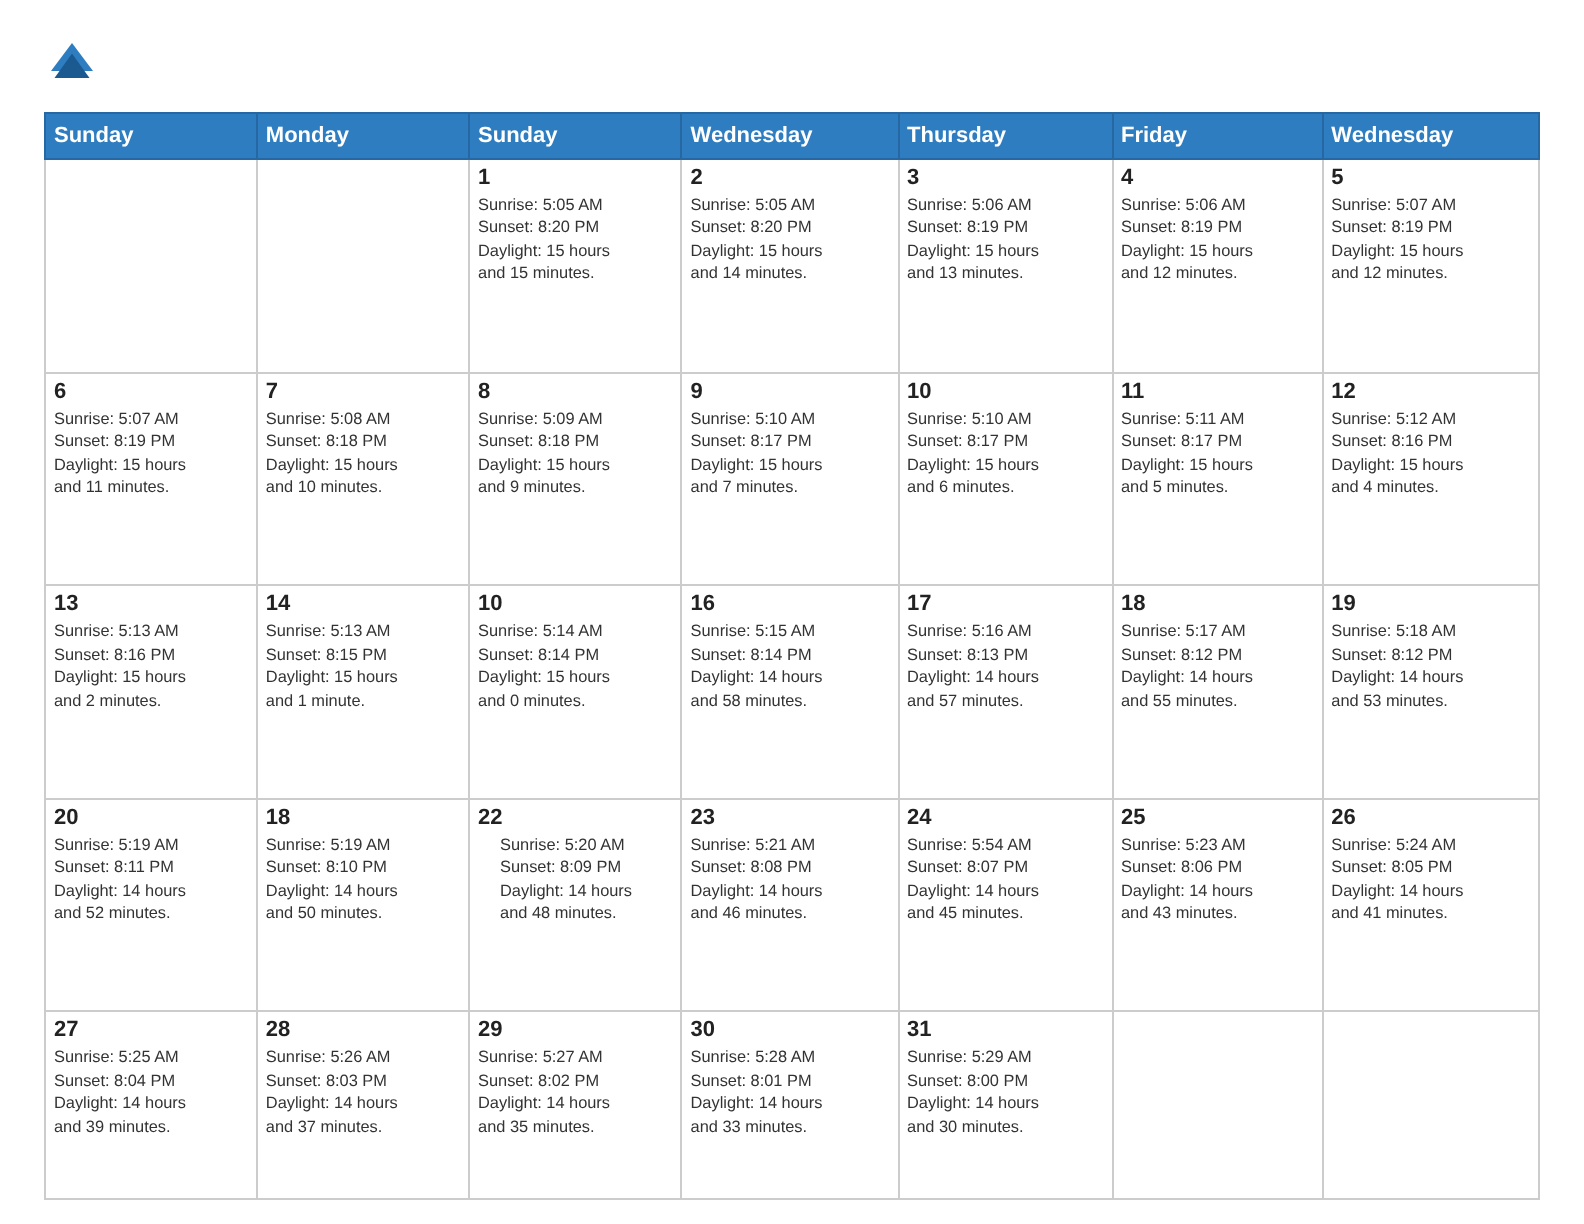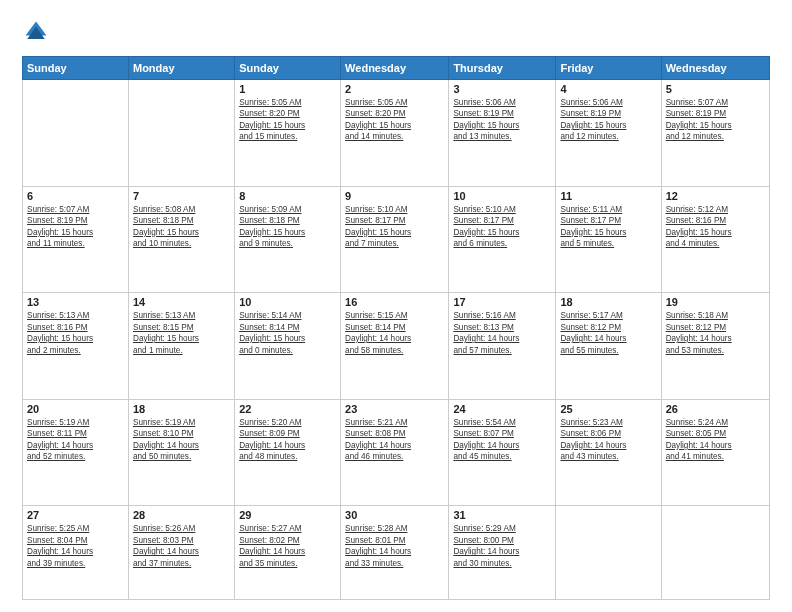--- a/index.html
+++ b/index.html
@@ -92,21 +92,20 @@
       font-weight: bold;
       font-size: 11px;
       color: #222;
       display: block;
       margin-bottom: 2px;
     }
     .day-info {
       color: #333;
       line-height: 1.4;
       font-size: 8.2px;
-      text-decoration: underline;
     }
     .empty-cell {
       background: #f8f8f8;
     }
     .calendar tbody tr:nth-child(odd) td:not(.empty-cell) {
       background: #fff;
     }
   </style>
 </head>
 <body>
@@ -293,21 +292,21 @@
           </td>
           <td>
             <span class="day-number">18</span>
             <div class="day-info" style="white-space: pre-line;">Sunrise: 5:19 AM
 Sunset: 8:10 PM
 Daylight: 14 hours
 and 50 minutes.</div>
           </td>
           <td>
             <span class="day-number">22</span>
-            <div class="day-info" style="white-space: pre-line;">Sunrise: 5:20 AM
+            <div class="day-info" style="white-space: pre-line; margin-left: 11px;">Sunrise: 5:20 AM
 Sunset: 8:09 PM
 Daylight: 14 hours
 and 48 minutes.</div>
           </td>
           <td>
             <span class="day-number">23</span>
             <div class="day-info" style="white-space: pre-line;">Sunrise: 5:21 AM
 Sunset: 8:08 PM
 Daylight: 14 hours
 and 46 minutes.</div>

